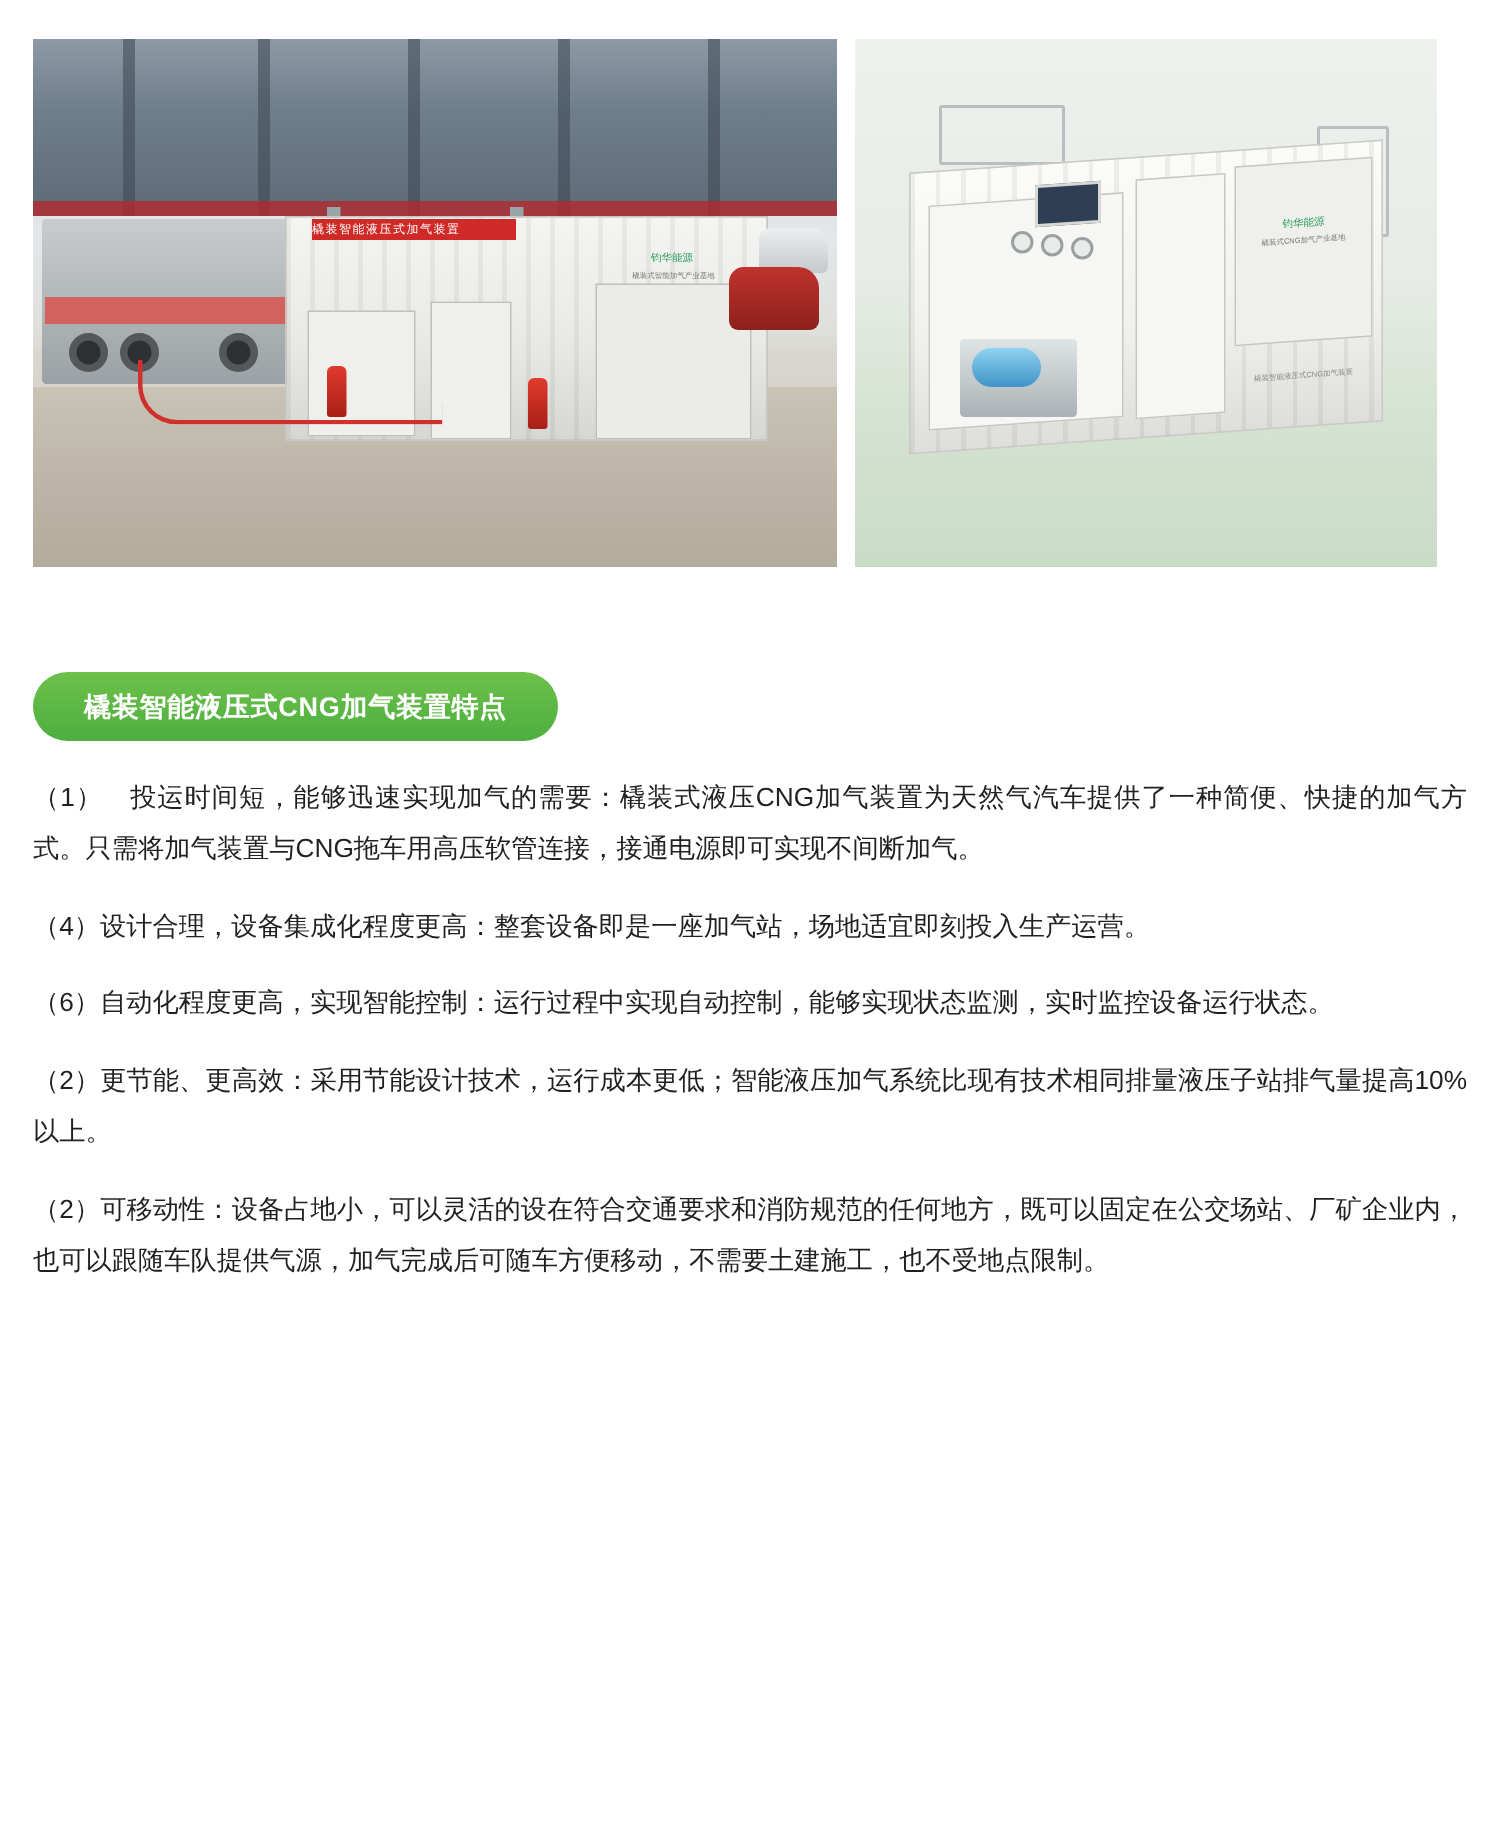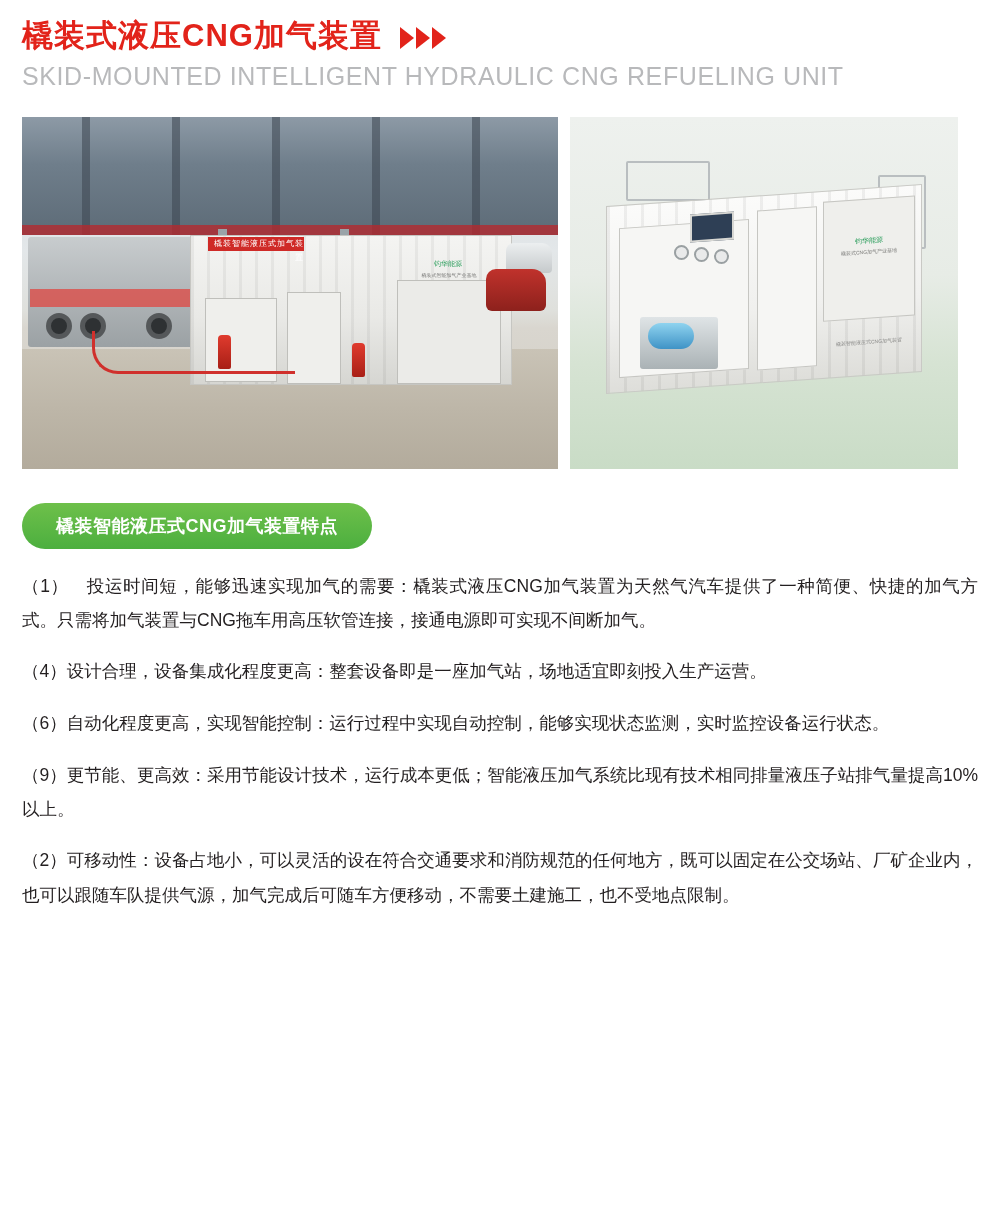--- a/index.html
+++ b/index.html
@@ -174,25 +174,25 @@
   .logo-badge {
     position: absolute;
     font-size: 7px;
     color: #2a9d5b;
     text-align: center;
     line-height: 1.2;
   }
   .red-banner {
     position: absolute;
     left: 186px; top: 120px;
-    width: 96px; height: 14px;
+    width: 136px; height: 14px;
     background: #cf2a27;
     color: #fff;
     font-size: 8px;
-    text-align: right;
+    text-align: left;
     line-height: 14px;
     letter-spacing: 1px;
   }
   .extinguisher {
     position: absolute;
     width: 13px; height: 34px;
     background: linear-gradient(#e03b2e, #a81f16);
     border-radius: 4px 4px 2px 2px;
   }
   .hose {
@@ -283,50 +283,40 @@
   }
   .section-pill {
     display: inline-block;
     background: linear-gradient(#6ec04a 0%, #4caf3f 100%);
     color: #ffffff;
     font-size: 18px;
     font-weight: bold;
     padding: 11px 34px 11px 34px;
     border-radius: 24px;
     letter-spacing: .5px;
+    margin-top: 36px;
   }
 
   
   .features {
     margin: 20px 22px 0 22px;
   }
   .feature {
     font-size: 17.5px;
     line-height: 1.95;
     color: #231f20;
     text-align: justify;
     margin-bottom: 2px;
   }
 </style>
 </head>
 <body>
 
 <div class="page">
 
-  <div class="header">
-    <div class="title-row">
-      <div class="title-cn">橇装式液压CNG加气装置</div>
-      <div class="chevrons">
-        <span class="chev"></span>
-        <span class="chev"></span>
-        <span class="chev"></span>
-      </div>
-    </div>
-    <div class="title-en">SKID-MOUNTED INTELLIGENT HYDRAULIC CNG REFUELING UNIT</div>
-  </div>
 
 
   <div class="images">
 
     <div class="photo photo-left">
       <div class="sky"></div>
       <div class="roof">
         <div class="roof-beam" style="left:60px"></div>
         <div class="roof-beam" style="left:150px"></div>
         <div class="roof-beam" style="left:250px"></div>
@@ -388,17 +378,17 @@
   </div>
 
   <div class="section-pill-wrap">
     <span class="section-pill">橇装智能液压式CNG加气装置特点</span>
   </div>
 
   <div class="features">
     <p class="feature">（1）　投运时间短，能够迅速实现加气的需要：橇装式液压CNG加气装置为天然气汽车提供了一种简便、快捷的加气方式。只需将加气装置与CNG拖车用高压软管连接，接通电源即可实现不间断加气。</p>
     <p class="feature">（4）设计合理，设备集成化程度更高：整套设备即是一座加气站，场地适宜即刻投入生产运营。</p>
     <p class="feature">（6）自动化程度更高，实现智能控制：运行过程中实现自动控制，能够实现状态监测，实时监控设备运行状态。</p>
-    <p class="feature">（9）更节能、更高效：采用节能设计技术，运行成本更低；智能液压加气系统比现有技术相同排量液压子站排气量提高10%以上。</p>
+    <p class="feature">（2）更节能、更高效：采用节能设计技术，运行成本更低；智能液压加气系统比现有技术相同排量液压子站排气量提高10%以上。</p>
     <p class="feature">（2）可移动性：设备占地小，可以灵活的设在符合交通要求和消防规范的任何地方，既可以固定在公交场站、厂矿企业内，也可以跟随车队提供气源，加气完成后可随车方便移动，不需要土建施工，也不受地点限制。</p>
   </div>
 
 </div>
 
 </body></html>

